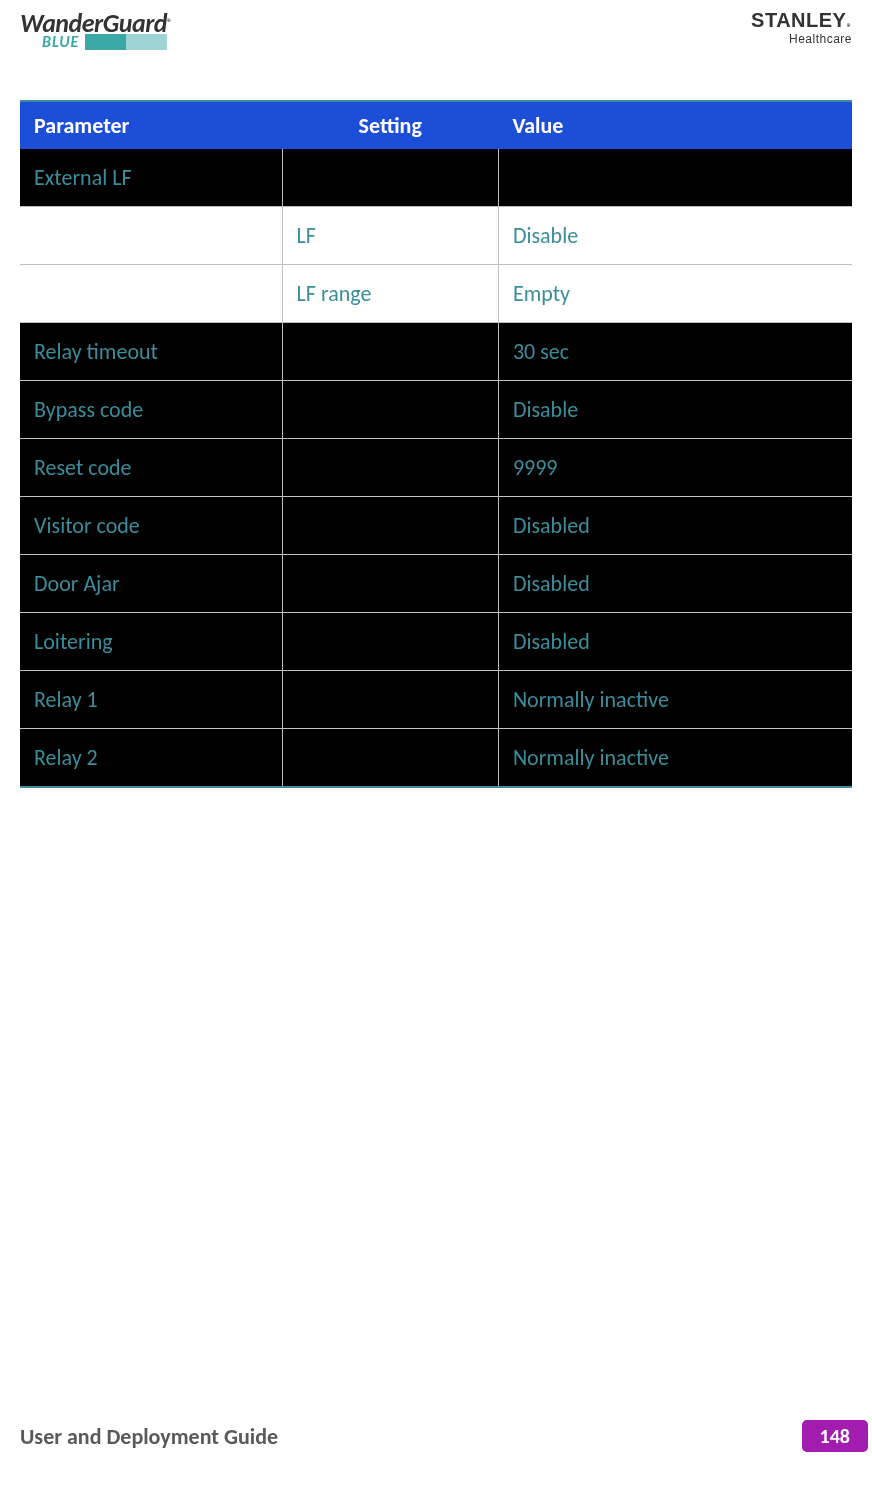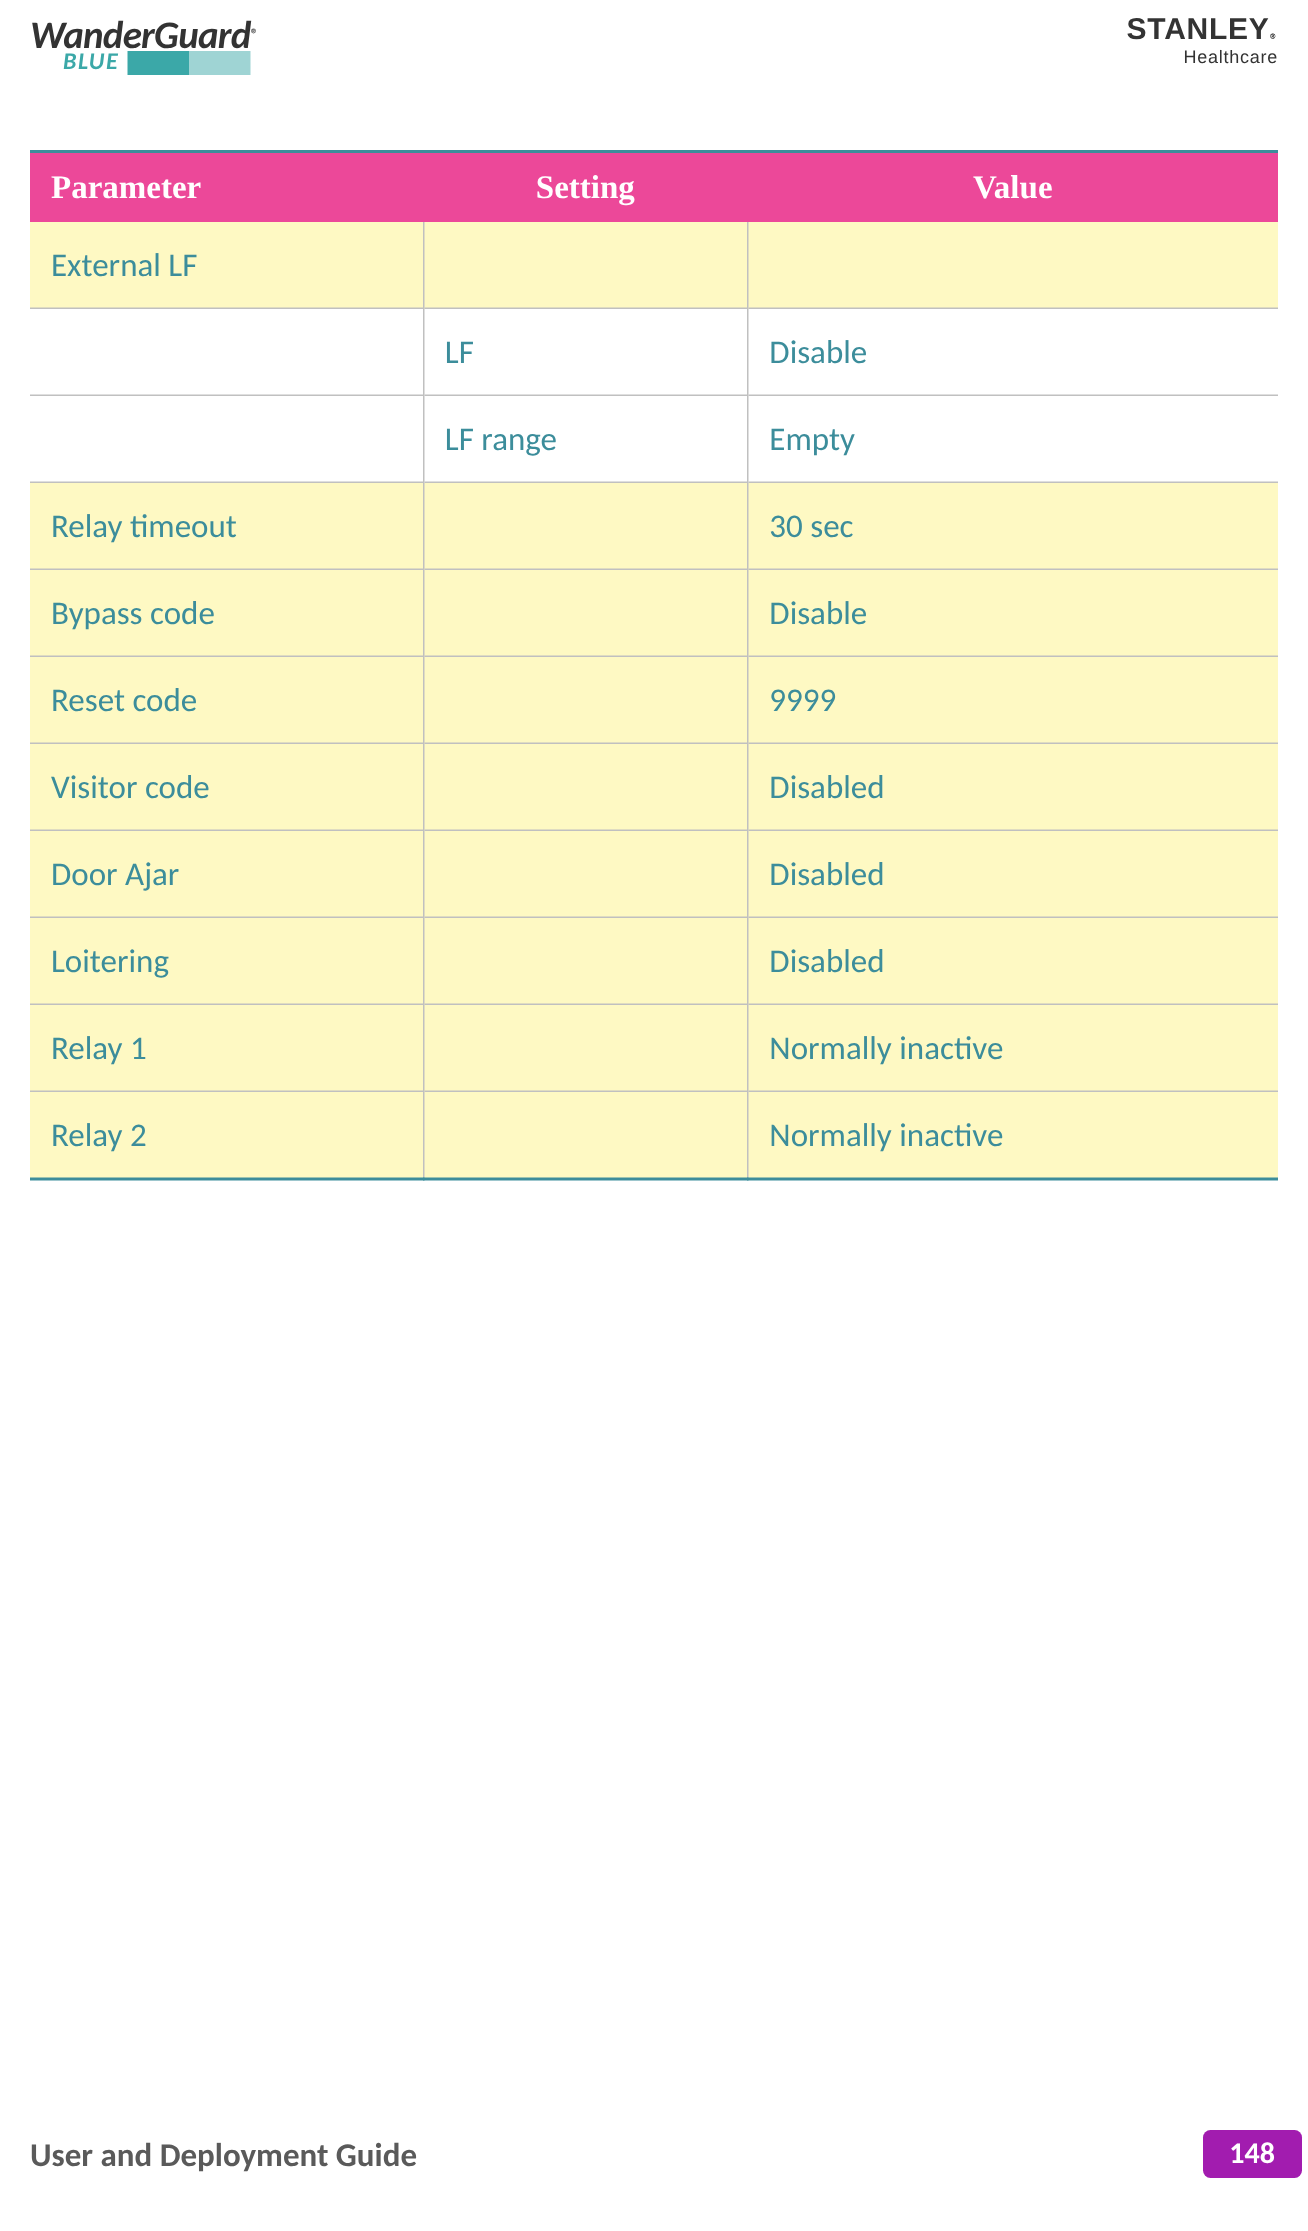--- a/index.html
+++ b/index.html
@@ -79,50 +79,50 @@
       font-family: Arial, sans-serif;
       letter-spacing: 0.5px;
     }
     .settings-table {
       width: 100%;
       border-collapse: collapse;
       border-top: 2px solid #3c8d9b;
       border-bottom: 2px solid #3c8d9b;
     }
     .settings-table thead tr {
-      background: #ec4899;
-      font-family: Liberation Serif, serif;
+      background: #1d4ed8;
     }
     .settings-table th {
       text-align: left;
       padding: 10px 14px;
       color: #ffffff;
       font-weight: 700;
       font-size: 22px;
     }
     .settings-table th:nth-child(1) { width: 31.5%; }
     .settings-table th:nth-child(2) { width: 26%; text-align: center; }
-    .settings-table th:nth-child(3) { text-align: center; }
+    .settings-table th:nth-child(3) { text-align: left; }
     .settings-table td {
       padding: 15px 14px;
       color: #3c8d9b;
       font-size: 22px;
       border-right: 1px solid #c0c0c0;
     }
     .settings-table td:last-child {
       border-right: none;
     }
     .settings-table tbody tr {
       border-bottom: 1px solid #c0c0c0;
     }
     .settings-table tbody tr:last-child {
       border-bottom: none;
     }
     .settings-table tbody tr.shaded {
-      background: #fef9c3;
+      background: #000000;
+      text-decoration: underline;
     }
     .footer {
       position: absolute;
       bottom: 35px;
       left: 20px;
       right: 4px;
       display: flex;
       justify-content: space-between;
       align-items: center;
     }

